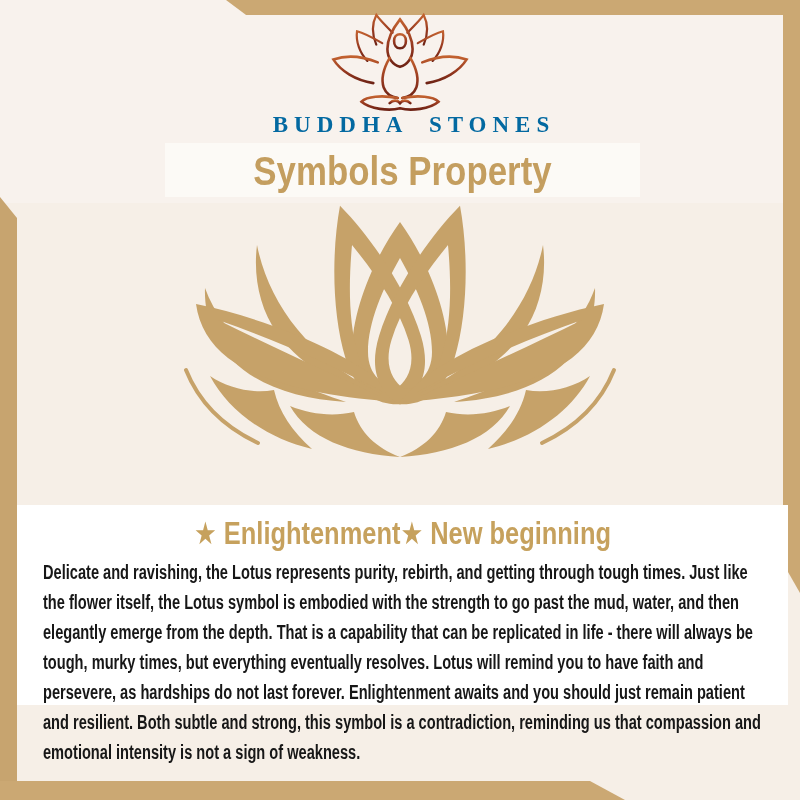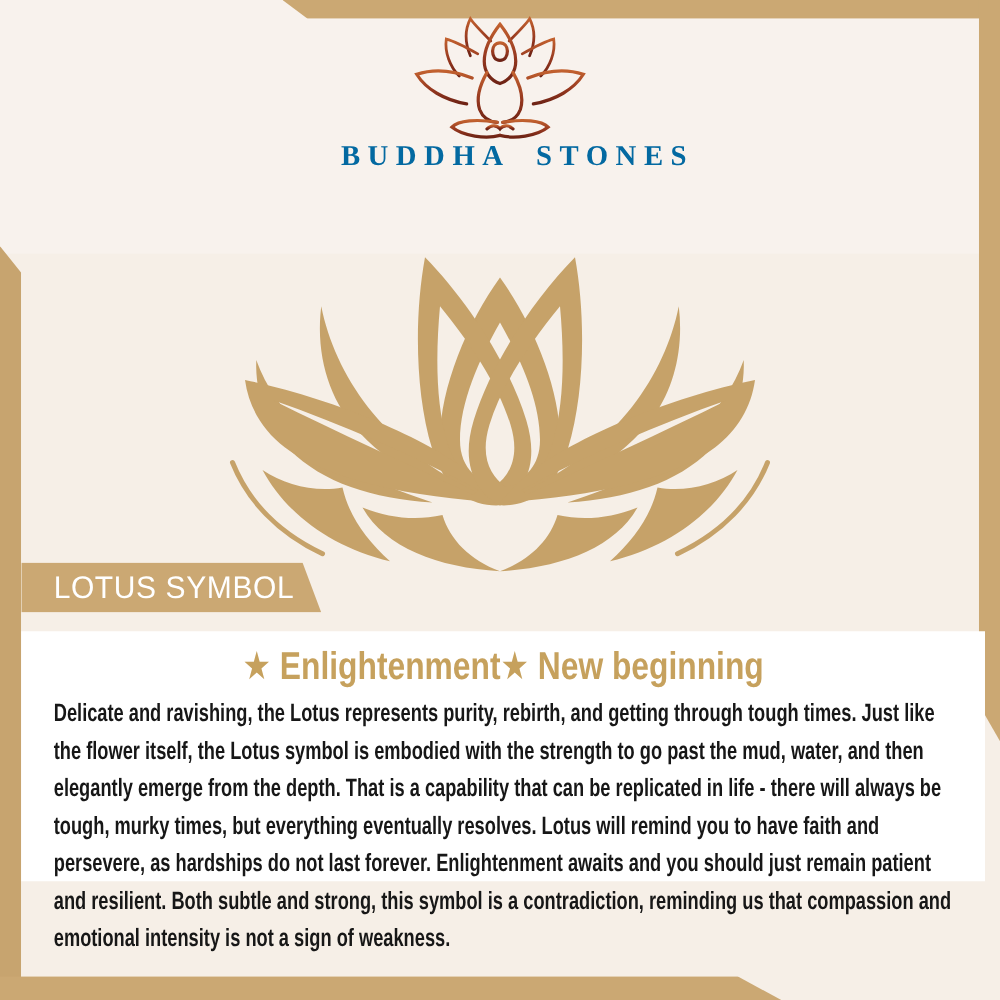--- a/index.html
+++ b/index.html
@@ -78,20 +78,23 @@
           <path d="M114,62 C122,76 126,90 122,102 C119,110 112,115 103,116"></path>
           <path d="M97,116 C75,112 55,114 48,121 C60,131 85,134 100,130"></path>
           <path d="M103,116 C125,112 145,114 152,121 C140,131 115,134 100,130"></path>
           <path d="M86,123 C91,118 97,119 100,123 C103,119 109,118 114,123"></path>
         </g>
       </g>
     </svg>
   </div>
   <div class="brand">BUDDHA STONES</div>
 
+  <div class="title-band">
+    <h1>Symbols Property</h1>
+  </div>
 
   <svg class="lotus" width="440" height="260" viewBox="0 0 440 260">
     <defs>
       <path id="pr" fill="#C6A269" fill-rule="evenodd" d="M0,-180 C-26,-144 -48,-92 -48,-50 C-48,-16 -24,-2 0,2 C24,-2 48,-16 48,-50 C48,-92 26,-144 0,-180 Z
            M0,-144 C-17,-114 -32,-80 -32,-50 C-32,-26 -16,-16 0,-12 C16,-16 32,-26 32,-50 C32,-80 17,-114 0,-144 Z"></path>
       <g id="halfside">
         <use href="#pr" transform="translate(220,202) rotate(-17) scale(0.82,1.14)"></use>
         <path fill="#C6A269" d="M77,45 C88,100 126,156 196,191 C203,195 211,199 218,202 C167,193 123,169 97,133 C80,109 73,77 77,45 Z"></path>
         <path fill="#C6A269" d="M25,88 C40,130 80,168 138,192 C148,196 158,199 166,202 C118,199 78,186 52,160 C34,142 24,116 25,88 Z"></path>
         <path fill="#C6A269" fill-rule="evenodd" d="M16,104 C85,118 160,150 196,178 C205,186 214,194 220,202 C150,198 82,184 48,158 C30,144 19,126 16,104 Z
@@ -99,21 +102,18 @@
         <path fill="#C6A269" d="M110,206 C128,238 170,254 220,257 C196,248 180,232 174,212 C152,217 130,214 110,206 Z"></path>
         <path fill="#C6A269" d="M30,176 C48,210 85,238 132,249 C112,231 99,212 94,190 C72,194 48,188 30,176 Z"></path>
         <path fill="none" stroke="#C6A269" stroke-width="4" stroke-linecap="round" d="M6,170 C18,200 42,226 78,243"></path>
       </g>
     </defs>
     <use href="#pr" transform="translate(220,202)"></use>
     <use href="#halfside"></use>
     <use href="#halfside" transform="translate(440,0) scale(-1,1)"></use>
   </svg>
 
-  <div class="banner">
-    <span>LOTUS SYMBOL</span>
-  </div>
 
   <section class="content-box">
     <h2 class="content-heading">★ Enlightenment★ New beginning</h2>
     <p class="content-body">Delicate and ravishing, the Lotus represents purity, rebirth, and getting through tough times. Just like the flower itself, the Lotus symbol is embodied with the strength to go past the mud, water, and then elegantly emerge from the depth. That is a capability that can be replicated in life - there will always be tough, murky times, but everything eventually resolves. Lotus will remind you to have faith and persevere, as hardships do not last forever. Enlightenment awaits and you should just remain patient and resilient. Both subtle and strong, this symbol is a contradiction, reminding us that compassion and emotional intensity is not a sign of weakness.</p>
   </section>
 </div>
 
 </body></html>

